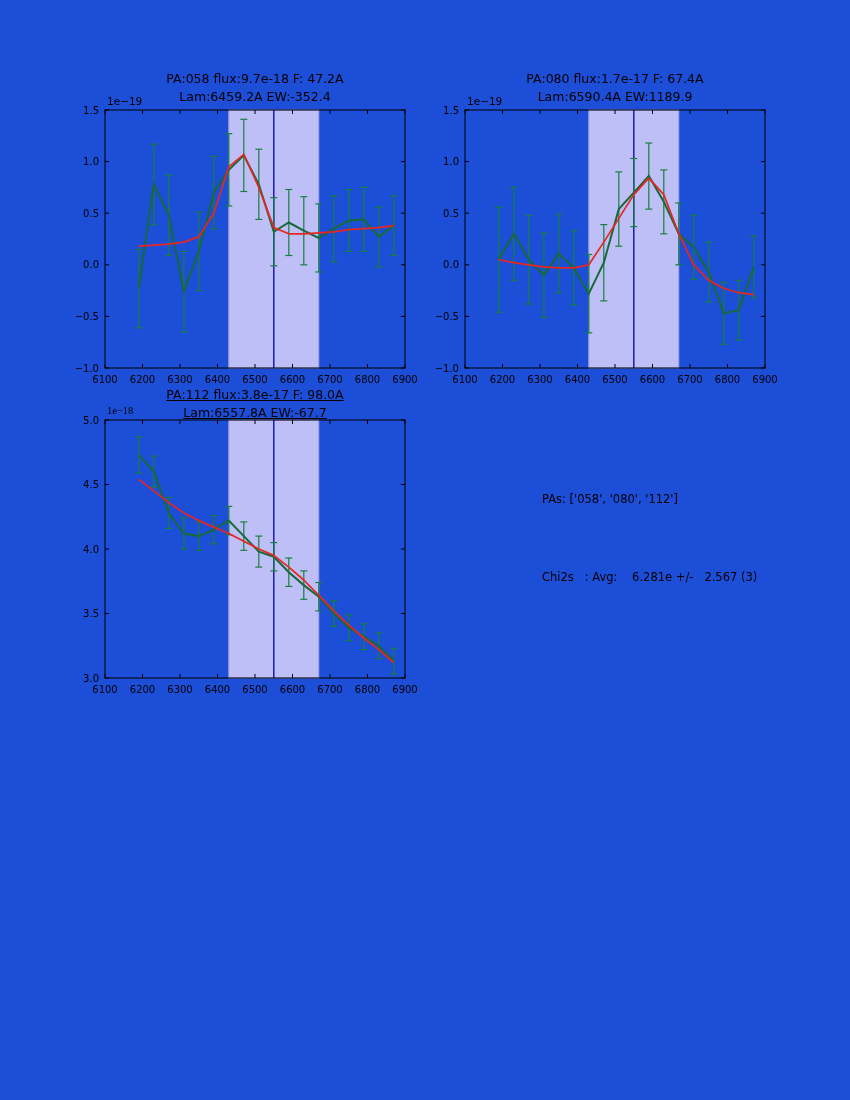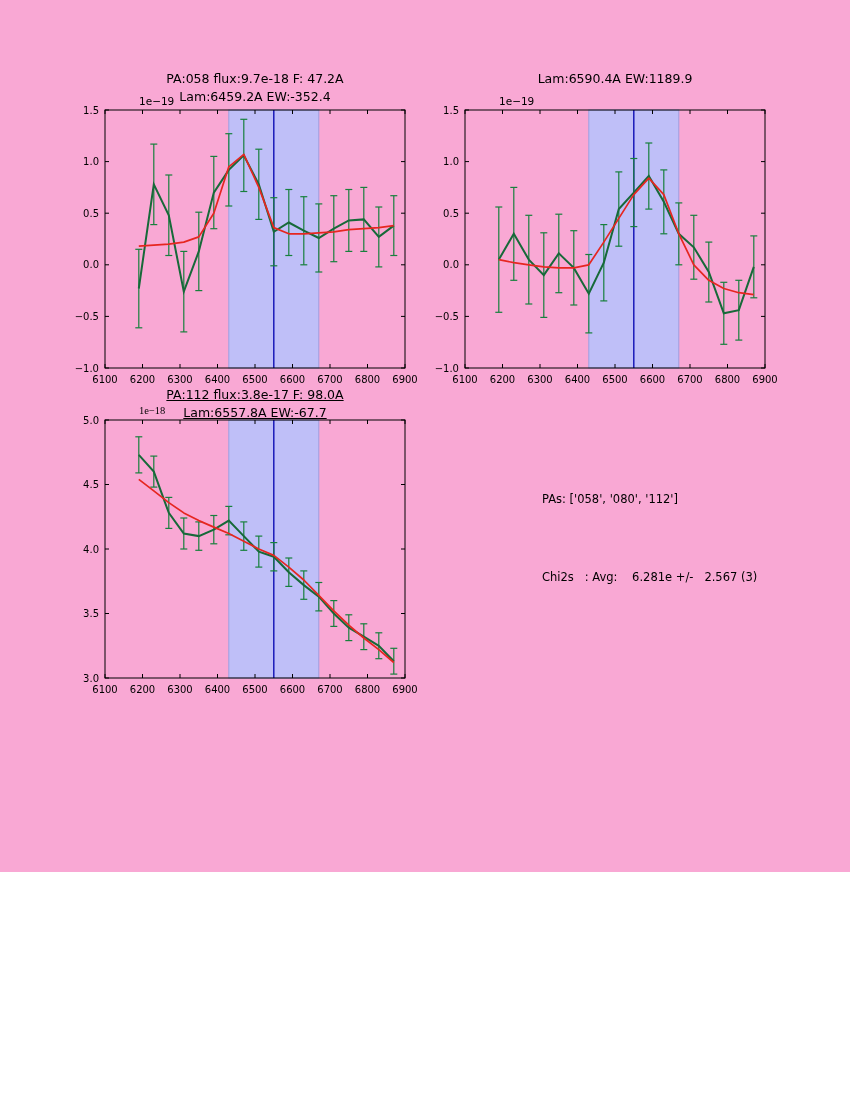--- a/index.html
+++ b/index.html
@@ -1,35 +1,34 @@
 <!DOCTYPE html>
 <html><head>
 <meta charset="utf-8">
 <style>
   html,body{margin:0;padding:0;background:#ffffff;}
   .figure{
     position:relative;
-    width:850px;height:872px;
-    background:#f9a8d4;
+    width:850px;height:1100px;
+    background:#1d4ed8;
     font-family:"DejaVu Sans", sans-serif;
     color:#000;
     overflow:hidden;
   }
   .plot-title{
     position:absolute;
     width:300px;
     text-align:center;
     font-size:12.5px;
     line-height:18px;
     white-space:nowrap;
   }
   .offset-label{
     position:absolute;
     font-size:10.5px;
-    margin-left:32px;
   }
   svg.plot-canvas{
     position:absolute;
     overflow:visible;
   }
   svg.plot-canvas text{
     font-family:"DejaVu Sans", sans-serif;
     font-size:10px;
     fill:#000;
   }
@@ -160,20 +159,21 @@
         <text x="44" y="8.5" text-anchor="end">1.5</text>
         <text x="44" y="60.1" text-anchor="end">1.0</text>
         <text x="44" y="111.7" text-anchor="end">0.5</text>
         <text x="44" y="163.3" text-anchor="end">0.0</text>
         <text x="44" y="214.9" text-anchor="end">−0.5</text>
         <text x="44" y="266.5" text-anchor="end">−1.0</text>
       </g>
     </svg>
 
   <div class="plot-title" style="left:465px;top:70px;">
+    <div>PA:080 flux:1.7e-17 F: 67.4A</div>
     <div>Lam:6590.4A EW:1189.9</div>
   </div>
   <div class="offset-label" style="left:467px;top:95px;">1e−19</div>
   <svg class="plot-canvas" style="left:415px;top:105px;" width="370" height="295">
       <rect x="173.8" y="5" width="90.0" height="258" fill="#bfbff8" stroke="#9f9fe0" stroke-width="1"></rect>
       <line x1="218.8" y1="5" x2="218.8" y2="263" stroke="#0f0fb4" stroke-width="1.4"></line>
       <g stroke="#17803d" stroke-width="1.2">
         <line x1="83.8" y1="102.0" x2="83.8" y2="207.3"></line>
         <line x1="80.3" y1="102.0" x2="87.3" y2="102.0"></line>
         <line x1="80.3" y1="207.3" x2="87.3" y2="207.3"></line>

